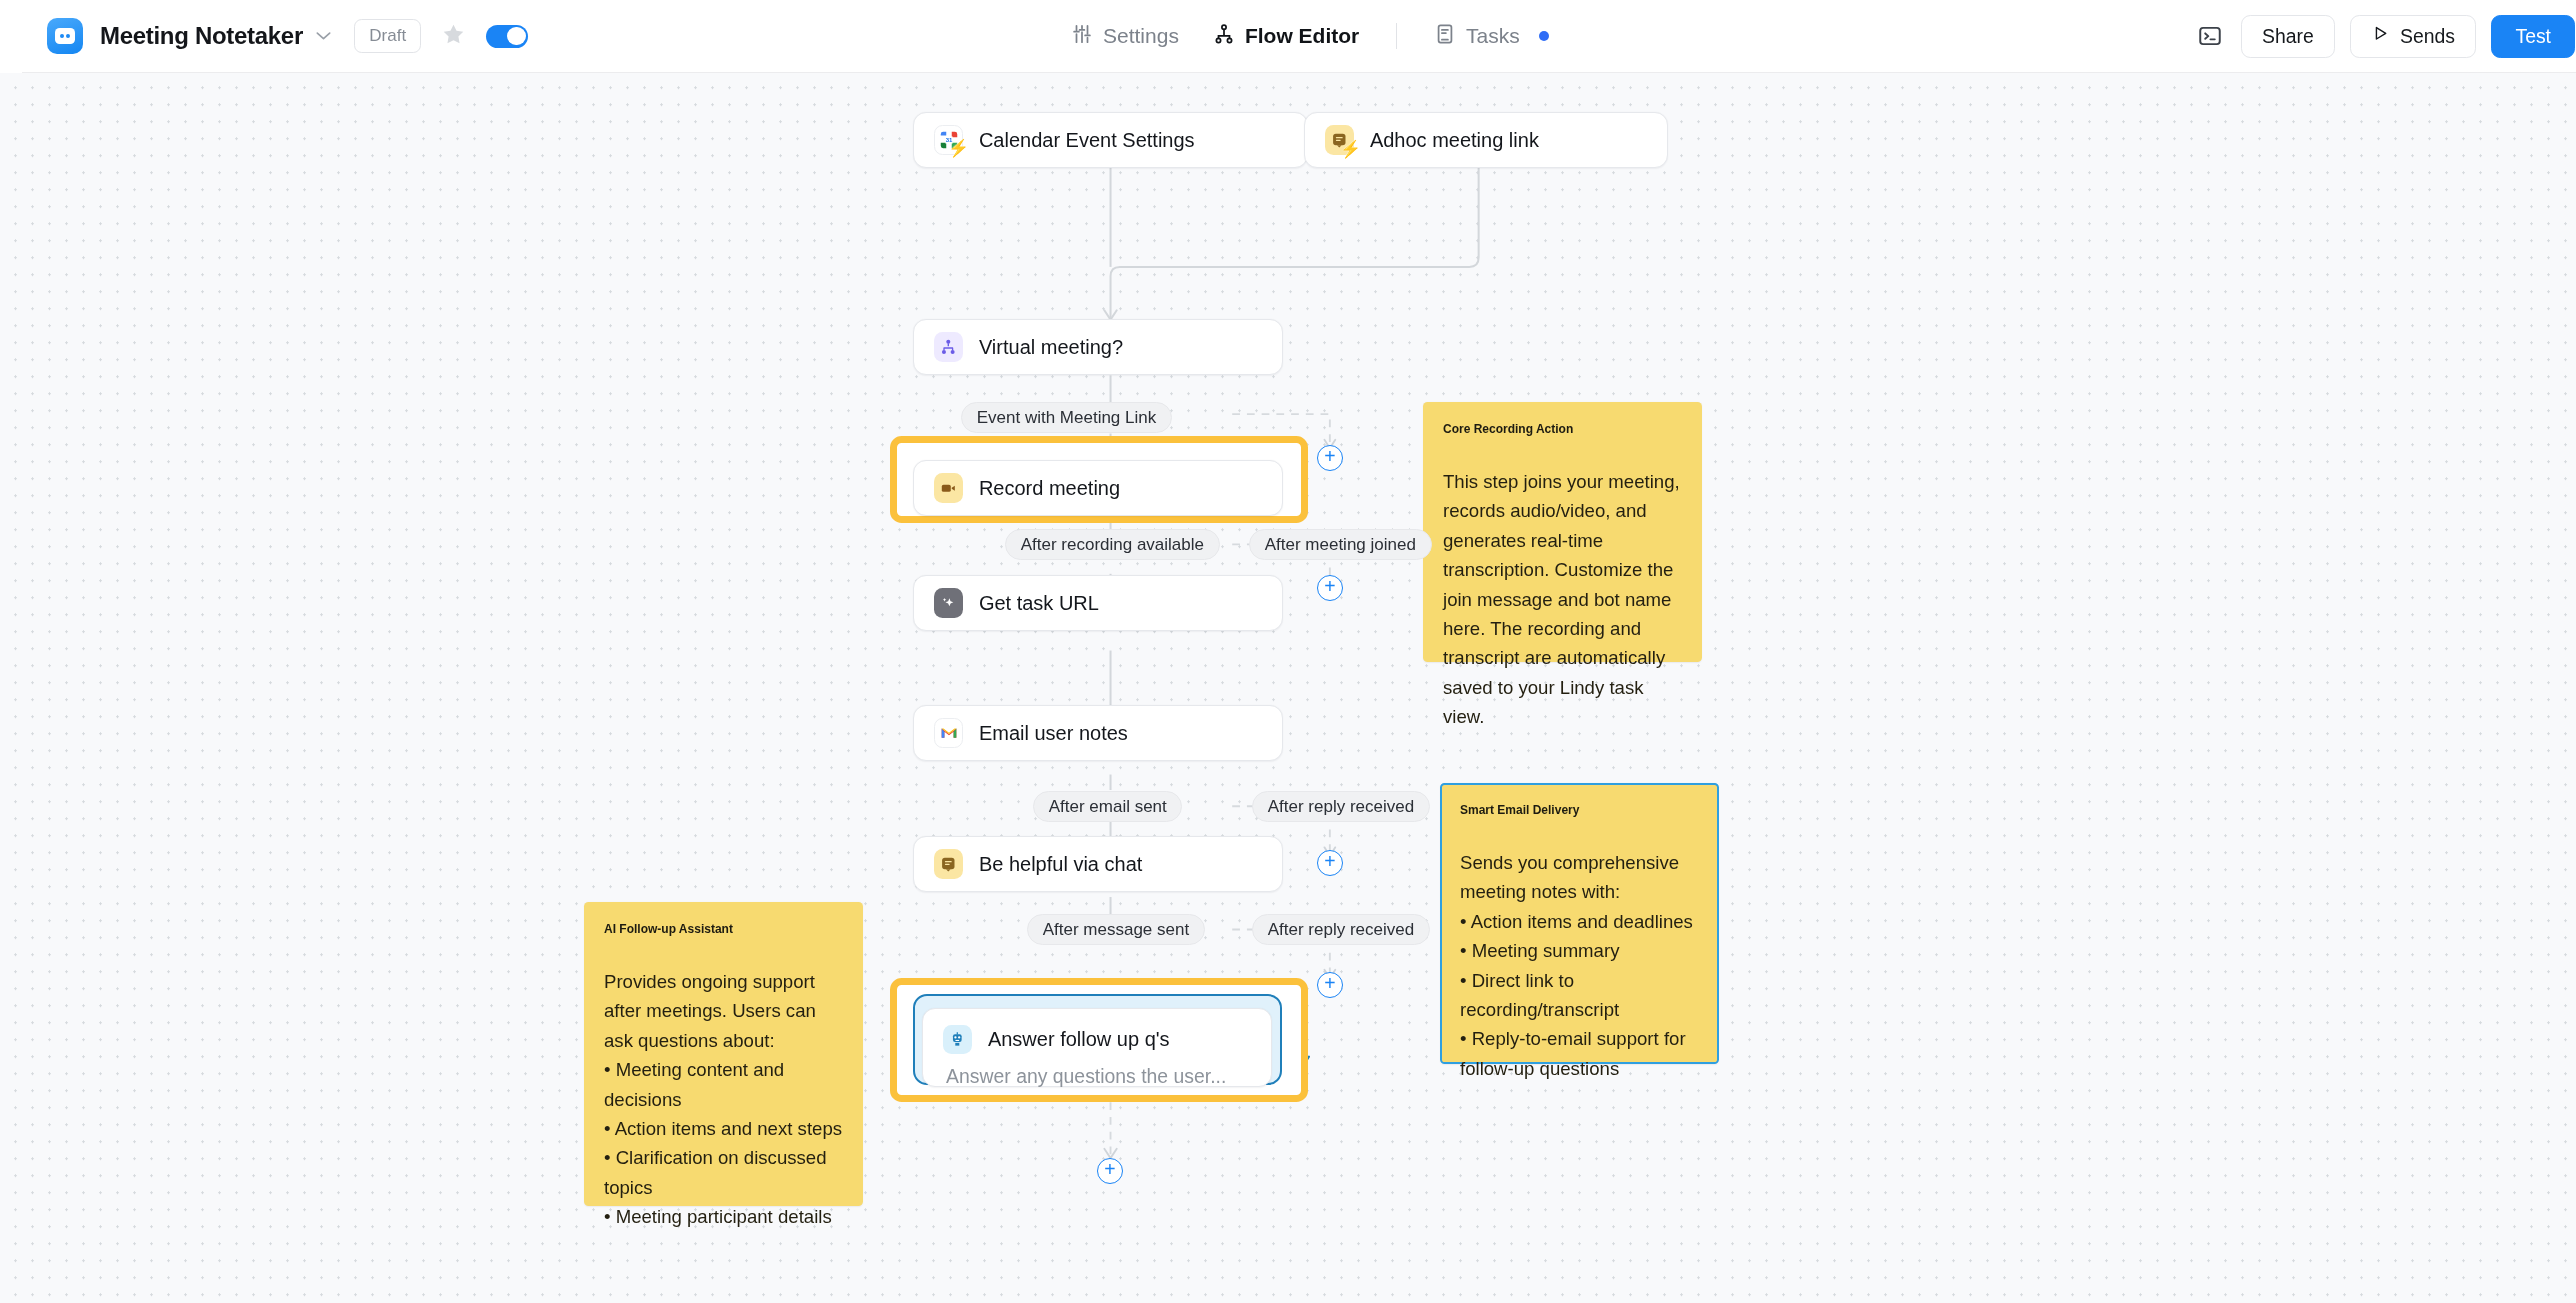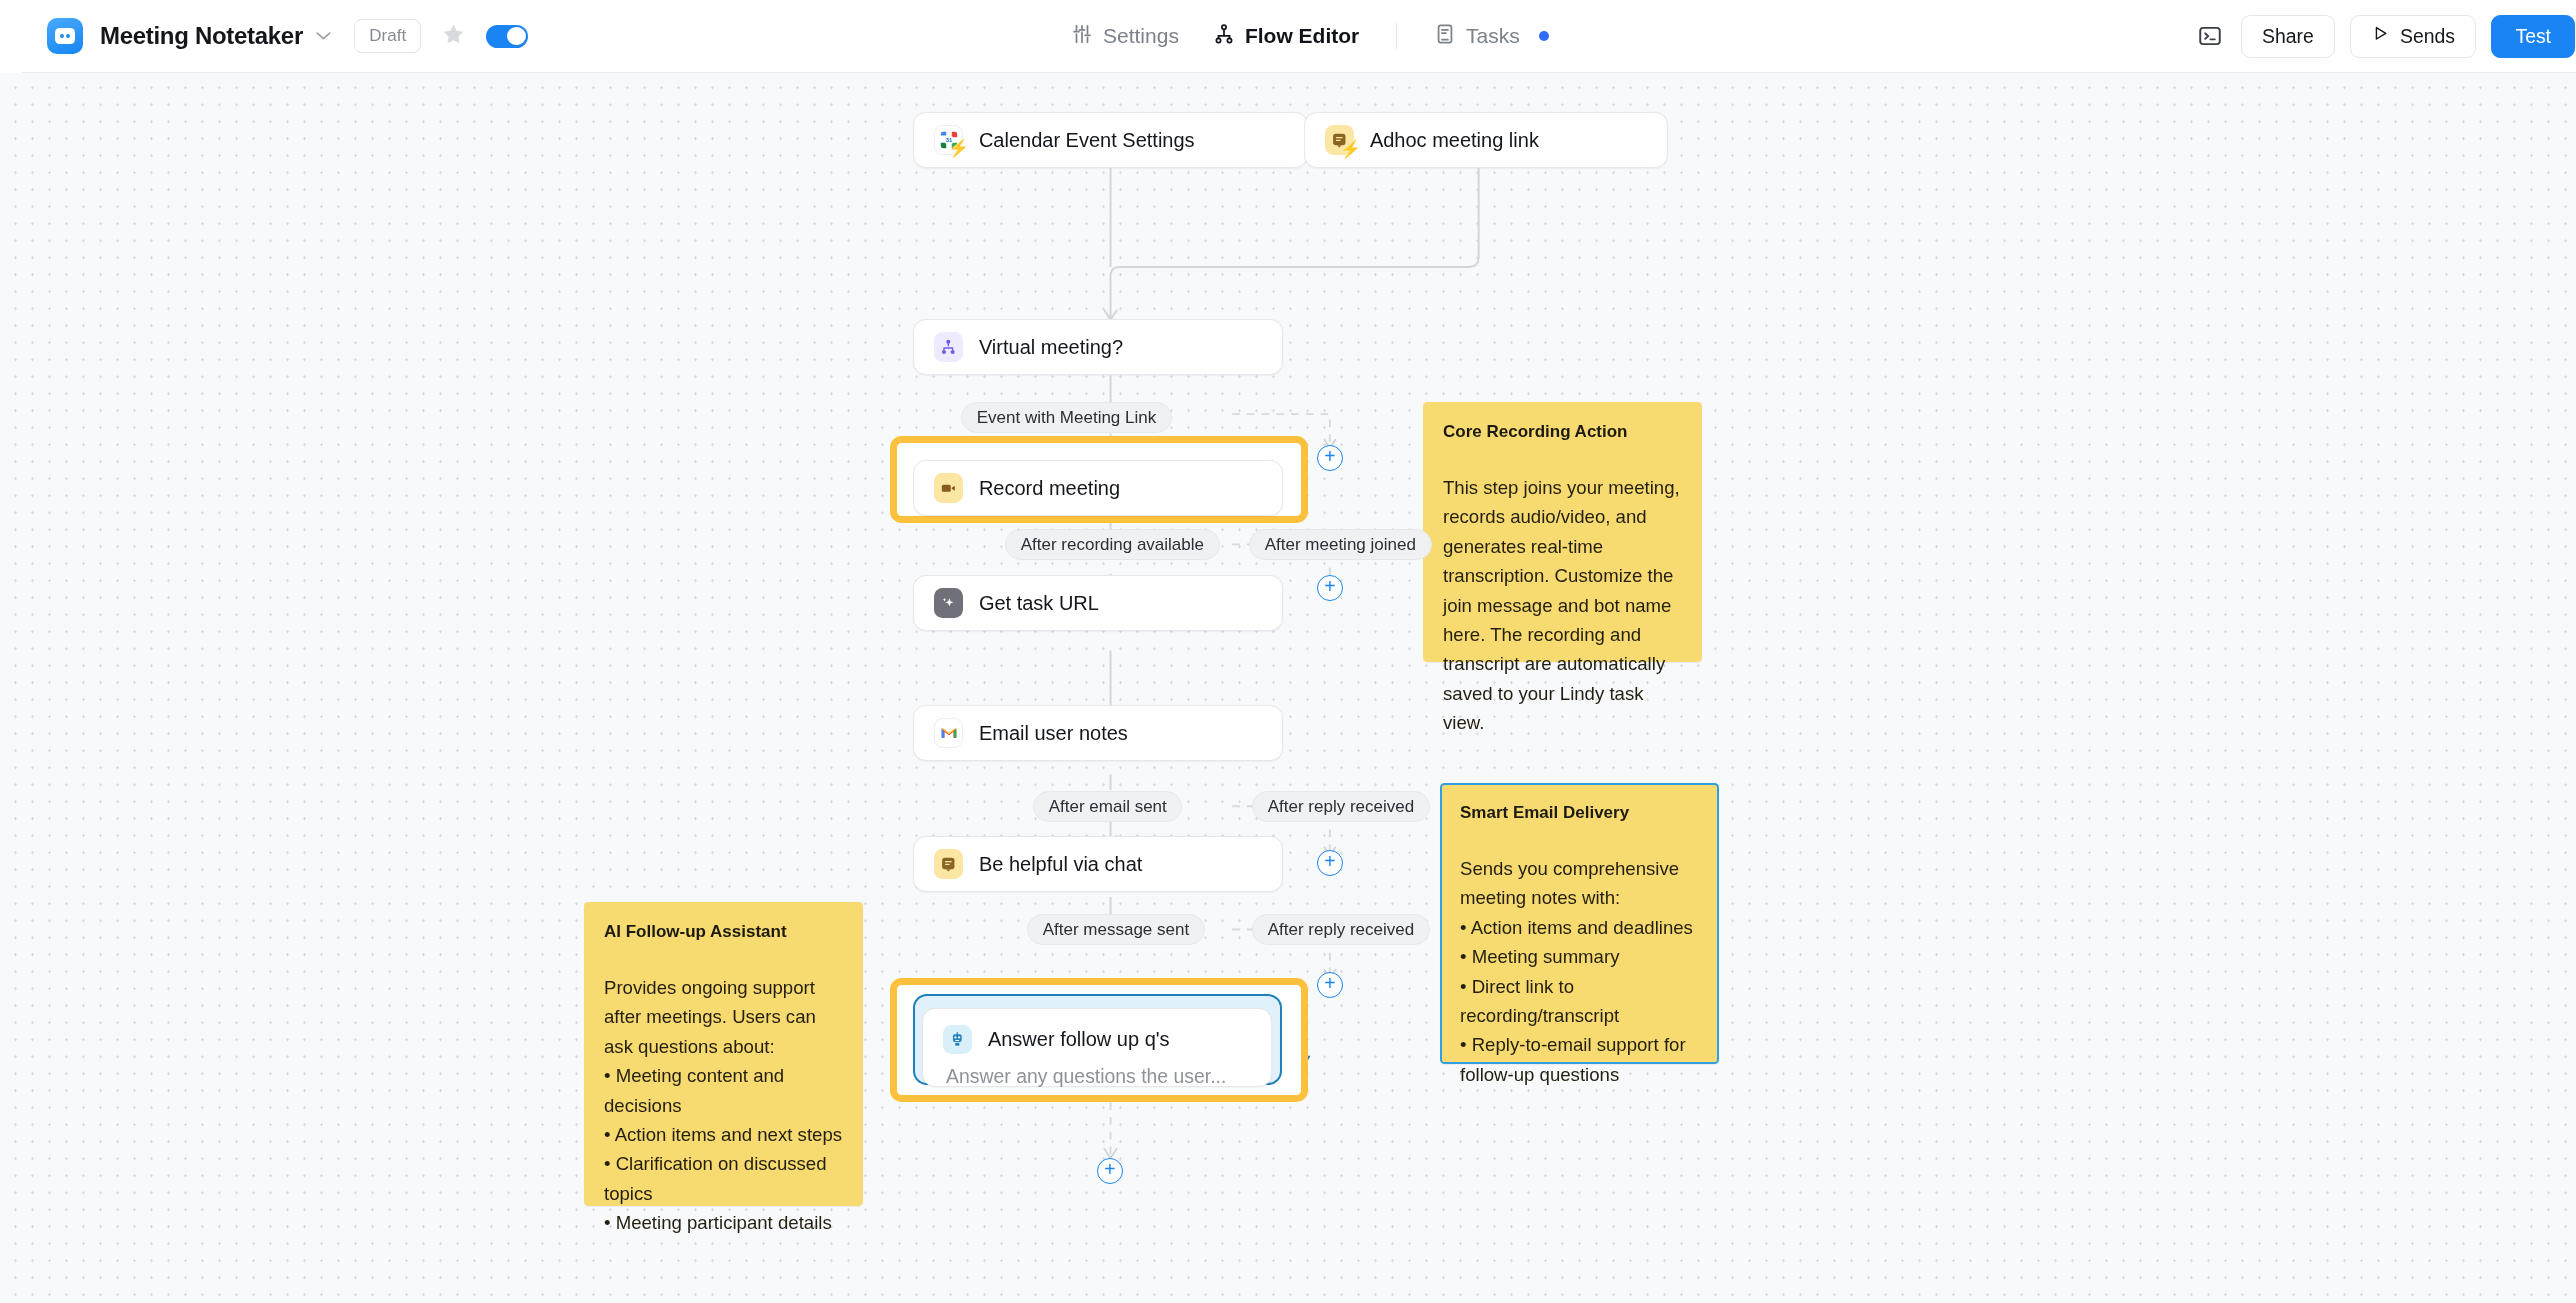--- a/index.html
+++ b/index.html
@@ -153,21 +153,21 @@
   
   .sticky {
     position: absolute;
     background: #f7da70;
     border-radius: 4.6px;
     padding: 20px 18.6px 20px 20px;
     z-index: 8;
     box-shadow: 0 0.8px 1.5px rgba(16,24,40,0.06);
   }
   .sticky.selected { border: 2.3px solid #2f9fe0; padding: 18px 16.3px 18px 18px; }
-  .sticky-title { font-size: 17px; font-weight: 700; color: #1d1b11; margin-bottom: 31px; }
+  .sticky-title { font-size: 12px; font-weight: 700; color: #1d1b11; margin-bottom: 31px; }
   .sticky-body { font-size: 18.6px; line-height: 1.58; color: #231f10; white-space: pre-line; }
 </style>
 </head>
 <body>
 
 <div class="topbar">
 
   <div class="tb-left">
     <div class="app-logo">
       <div class="bot">

